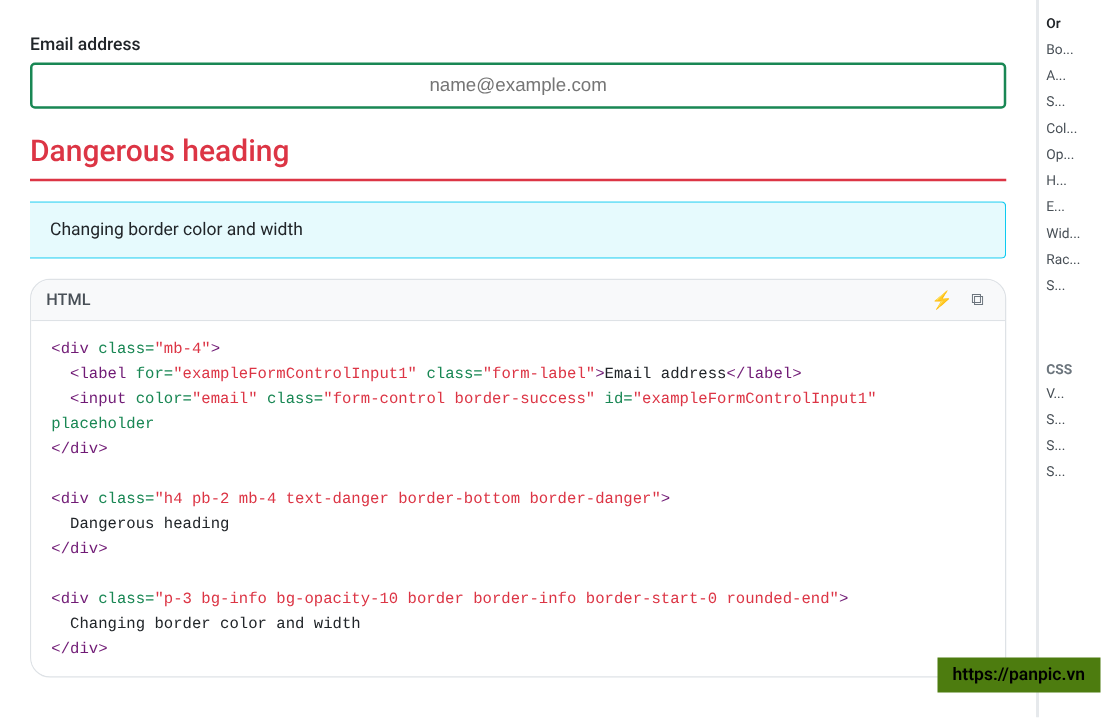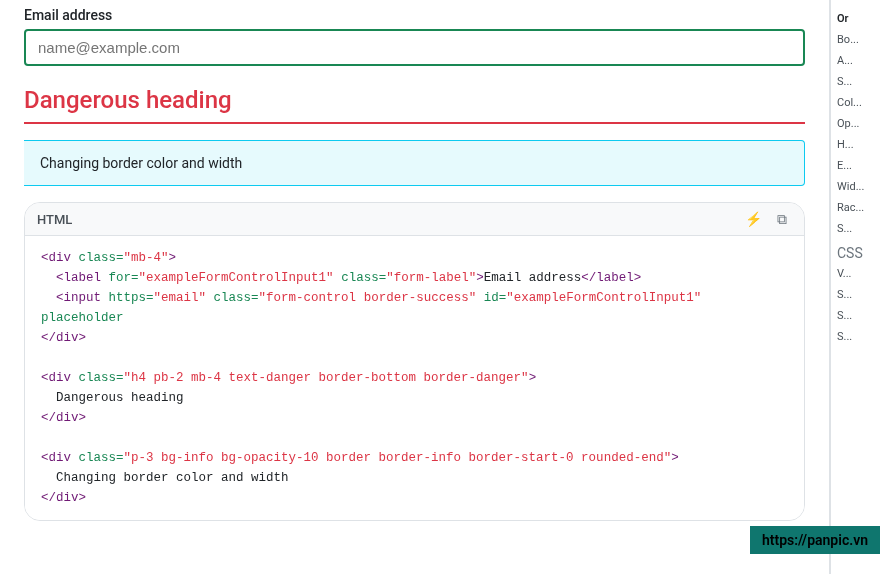--- a/index.html
+++ b/index.html
@@ -8,21 +8,21 @@
       background: #fff;
       display: flex;
       height: 574px;
       width: 890px;
       overflow: hidden;
     }
 
     
     .main-content {
       flex: 1;
-      padding: 7px 24px;
+      padding: 28px 24px;
       overflow-y: auto;
       position: relative;
       border-right: 1px solid #dee2e6;
     }
 
     
     .form-label {
       display: block;
       font-size: 14px;
       color: #212529;
@@ -32,20 +32,21 @@
 
     .form-control {
       width: 100%;
       padding: 8px 12px;
       font-size: 15px;
       border: 2px solid #198754;
       border-radius: 4px;
       outline: none;
       color: #6d28d9;
       background: #fff;
+      text-align: center;
     }
 
     
     .dangerous-heading {
       color: #dc3545;
       font-size: 24px;
       font-weight: 500;
       margin-top: 20px;
       padding-bottom: 8px;
       border-bottom: 2px solid #dc3545;
@@ -145,32 +146,33 @@
       font-size: 11px;
       color: #495057;
       padding: 4px 6px;
       cursor: pointer;
       white-space: nowrap;
       overflow: hidden;
       text-overflow: ellipsis;
     }
 
     .sidebar-section {
-      font-size: 14px;
+      font-size: 11px;
       color: #6c757d;
       padding: 6px 6px 2px 6px;
-      font-weight: 400;
+      font-weight: 700;
+      margin-top: 44px;
     }
 
     
     .watermark {
       position: fixed;
       bottom: 20px;
       right: 10px;
-      background: #0f766e;
+      background: #4d7c0f;
       color: #000;
       padding: 6px 12px;
       font-size: 14px;
       font-weight: 600;
       z-index: 999;
     }
   </style>
 </head>
 <body>
 
@@ -192,21 +194,21 @@
     <div class="code-header">
       <span class="code-header-label">HTML</span>
       <div class="code-header-icons">
         <span class="code-icon">⚡</span>
         <span class="code-icon">⧉</span>
       </div>
     </div>
     <div class="code-body">
       <div><span class="tag">&lt;div</span> <span class="attr">class=</span><span class="val">"mb-4"</span><span class="tag">&gt;</span></div>
       <div>&nbsp;&nbsp;<span class="tag">&lt;label</span> <span class="attr">for=</span><span class="val">"exampleFormControlInput1"</span> <span class="attr">class=</span><span class="val">"form-label"</span><span class="tag">&gt;</span><span class="txt">Email address</span><span class="tag">&lt;/label&gt;</span></div>
-      <div>&nbsp;&nbsp;<span class="tag">&lt;input</span> <span class="attr">https=</span><span class="val">"email"</span> <span class="attr">class=</span><span class="val">"form-control border-success"</span> <span class="attr">id=</span><span class="val">"exampleFormControlInput1"</span> <span class="attr">placeholder</span></div>
+      <div>&nbsp;&nbsp;<span class="tag">&lt;input</span> <span class="attr">color=</span><span class="val">"email"</span> <span class="attr">class=</span><span class="val">"form-control border-success"</span> <span class="attr">id=</span><span class="val">"exampleFormControlInput1"</span> <span class="attr">placeholder</span></div>
       <div><span class="tag">&lt;/div&gt;</span></div>
       <div>&nbsp;</div>
       <div><span class="tag">&lt;div</span> <span class="attr">class=</span><span class="val">"h4 pb-2 mb-4 text-danger border-bottom border-danger"</span><span class="tag">&gt;</span></div>
       <div>&nbsp;&nbsp;<span class="txt">Dangerous heading</span></div>
       <div><span class="tag">&lt;/div&gt;</span></div>
       <div>&nbsp;</div>
       <div><span class="tag">&lt;div</span> <span class="attr">class=</span><span class="val">"p-3 bg-info bg-opacity-10 border border-info border-start-0 rounded-end"</span><span class="tag">&gt;</span></div>
       <div>&nbsp;&nbsp;<span class="txt">Changing border color and width</span></div>
       <div><span class="tag">&lt;/div&gt;</span></div>
     </div>

